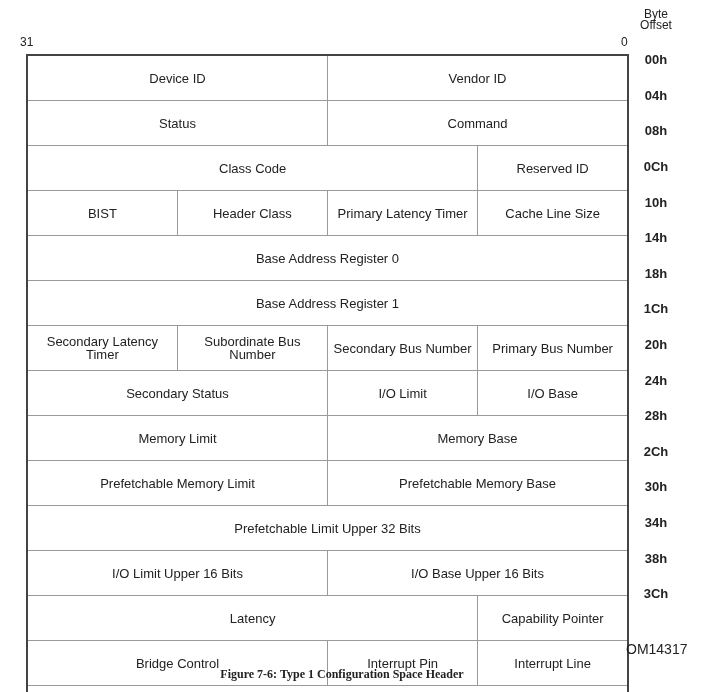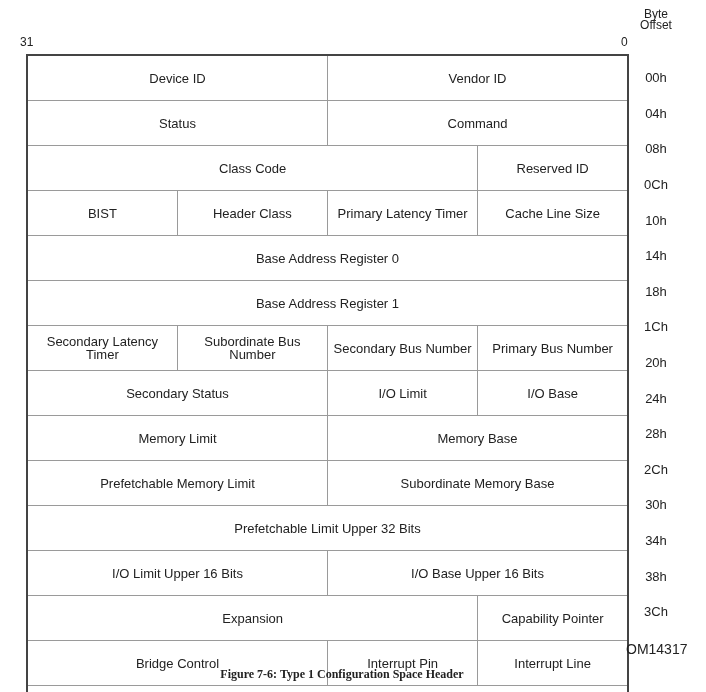--- a/index.html
+++ b/index.html
@@ -1,20 +1,20 @@
 <!DOCTYPE html>
 <html><head>
 <meta charset="utf-8">
 <style>
   body { margin:0; background:#fff; width:706px; height:692px; position:relative; font-family:"Liberation Sans", sans-serif; color:#222; overflow:hidden; }
   .bit { position:absolute; font-size:12px; top:35px; }
   .byteoff { position:absolute; left:636px; top:9px; font-size:12px; line-height:11px; text-align:center; width:40px; }
   table.reg { position:absolute; left:26px; top:54px; width:603px; border-collapse:collapse; table-layout:fixed; border:2px solid #444; }
   table.reg td { border:1px solid #9a9a9a; height:34px; text-align:center; font-size:13px; line-height:13px; padding:5px; }
-  .offsets { position:absolute; left:636px; top:60px; width:40px; }
+  .offsets { position:absolute; left:636px; top:42px; width:40px;font-weight:bold; }
   .off { height:35.6px; display:flex; align-items:center; justify-content:center; font-size:13px; }
   .om { position:absolute; left:626px; top:641px; font-size:14px; }
   .cap { position:absolute; top:667px; left:0; width:684px; text-align:center; font-family:"Liberation Serif", serif; font-weight:bold; font-size:12px; }
 </style>
 </head>
 <body>
 
 <div class="bit" style="left:20px">31</div>
 <div class="bit" style="left:621px">0</div>
 <div class="byteoff">
@@ -64,31 +64,31 @@
         <td colspan="2">Secondary Status</td>
         <td colspan="1">I/O Limit</td>
         <td colspan="1">I/O Base</td>
       </tr>
       <tr>
         <td colspan="2">Memory Limit</td>
         <td colspan="2">Memory Base</td>
       </tr>
       <tr>
         <td colspan="2">Prefetchable Memory Limit</td>
-        <td colspan="2">Subordinate Memory Base</td>
+        <td colspan="2">Prefetchable Memory Base</td>
       </tr>
       <tr>
         <td colspan="4">Prefetchable Limit Upper 32 Bits</td>
       </tr>
       <tr>
         <td colspan="2">I/O Limit Upper 16 Bits</td>
         <td colspan="2">I/O Base Upper 16 Bits</td>
       </tr>
       <tr>
-        <td colspan="3">Expansion</td>
+        <td colspan="3">Latency</td>
         <td colspan="1">Capability Pointer</td>
       </tr>
       <tr>
         <td colspan="2">Bridge Control</td>
         <td colspan="1">Interrupt Pin</td>
         <td colspan="1">Interrupt Line</td>
       </tr>
       <tr>
         <td colspan="4">Expansion ROM Base Address</td>
       </tr>

